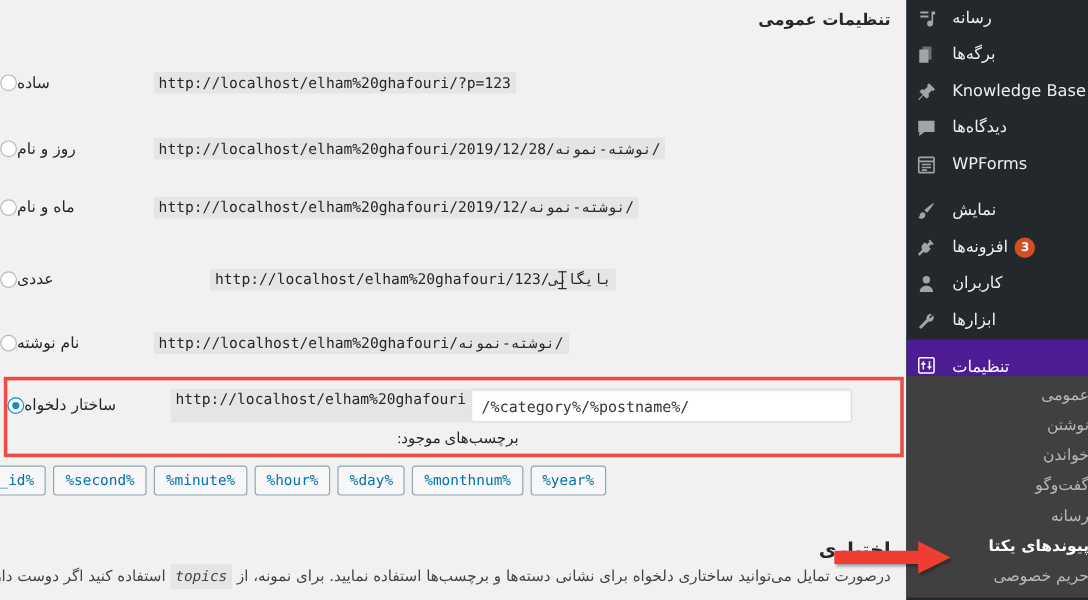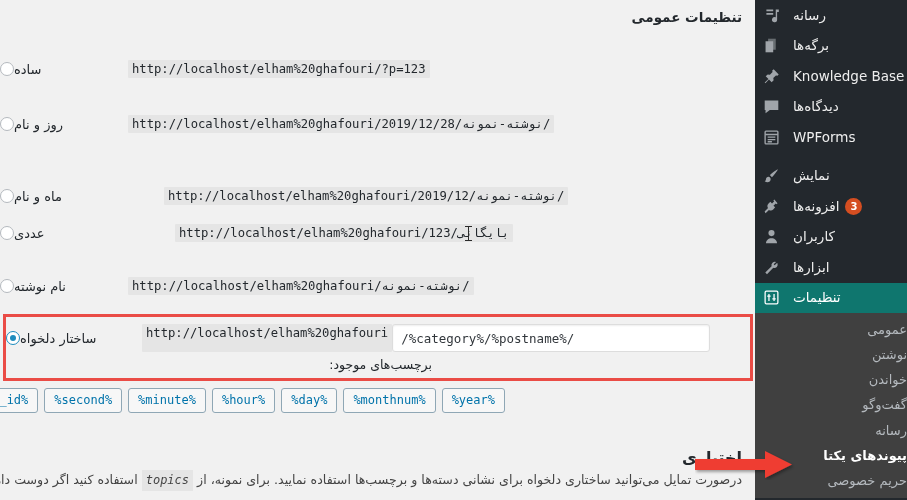--- a/index.html
+++ b/index.html
@@ -52,22 +52,23 @@
   }
   .menu-item .m-icon {
     width: 32px;
     min-width: 32px;
     display: flex;
     align-items: center;
     justify-content: center;
     color: #a0a5aa;
   }
   .menu-item.current {
-    background: #0f766e;
+    background: #4c1d95;
     color: #fff;
+    align-items: flex-end;
   }
   .menu-item.current .m-icon { color: #fff; }
   .menu-item.current::after {
     content: "";
     position: absolute;
     left: -8px;
     top: 50%;
     margin-top: -8px;
     width: 0;
     height: 0;
@@ -231,20 +232,21 @@
     text-align: left;
     outline: none;
     box-shadow: 0 1px 2px rgba(0,0,0,.07) inset;
   }
   #available-tags-label {
     position: absolute;
     top: 40px;
     right: 318px;
     font-size: 12.5px;
     color: #23282d;
+    font-family: Liberation Serif, serif;
   }
 
   #tags-row {
     position: absolute;
     top: 388px;
     right: 250px;
     display: flex;
     flex-direction: row;
     gap: 6px;
     direction: ltr;
@@ -340,21 +342,21 @@
     </div>
 
     <div class="opt-row" style="top:111px;">
       <div class="opt-label-wrap">
         <span class="radio"></span>
         <span class="opt-label">روز و نام</span>
       </div>
       <code class="url-code">http://localhost/elham%20ghafouri/2019/12/28/نوشته-نمونه/</code>
     </div>
 
-    <div class="opt-row" style="top:183px;gap:36px;">
+    <div class="opt-row" style="top:160px;">
       <div class="opt-label-wrap">
         <span class="radio"></span>
         <span class="opt-label">ماه و نام</span>
       </div>
       <code class="url-code">http://localhost/elham%20ghafouri/2019/12/نوشته-نمونه/</code>
     </div>
 
     <div class="opt-row" style="top:220px;gap:47px;">
       <div class="opt-label-wrap">
         <span class="radio"></span>

